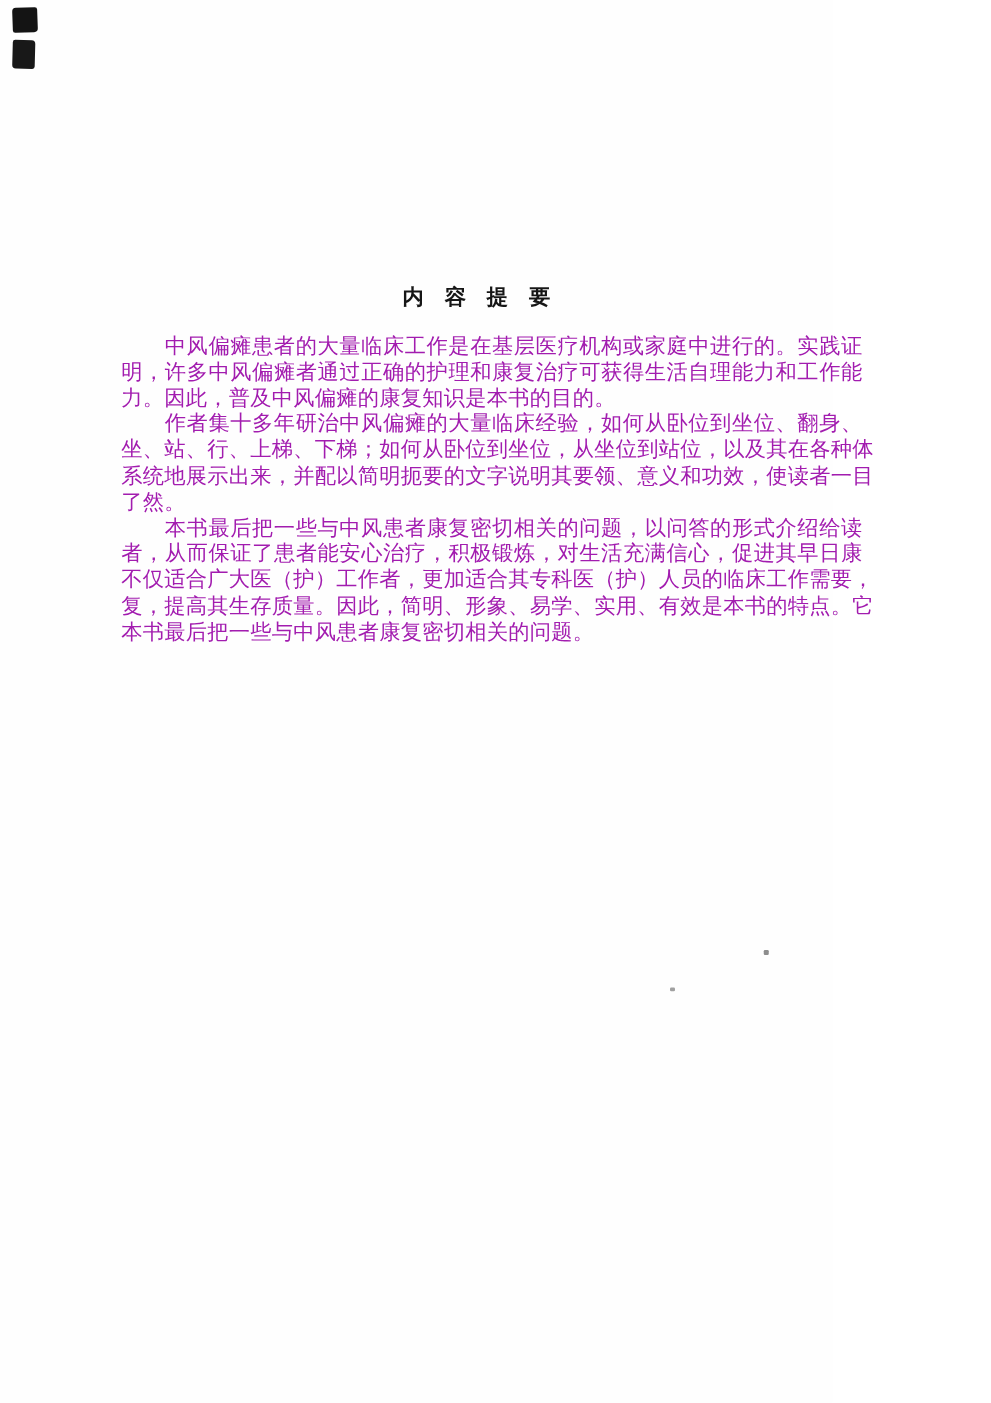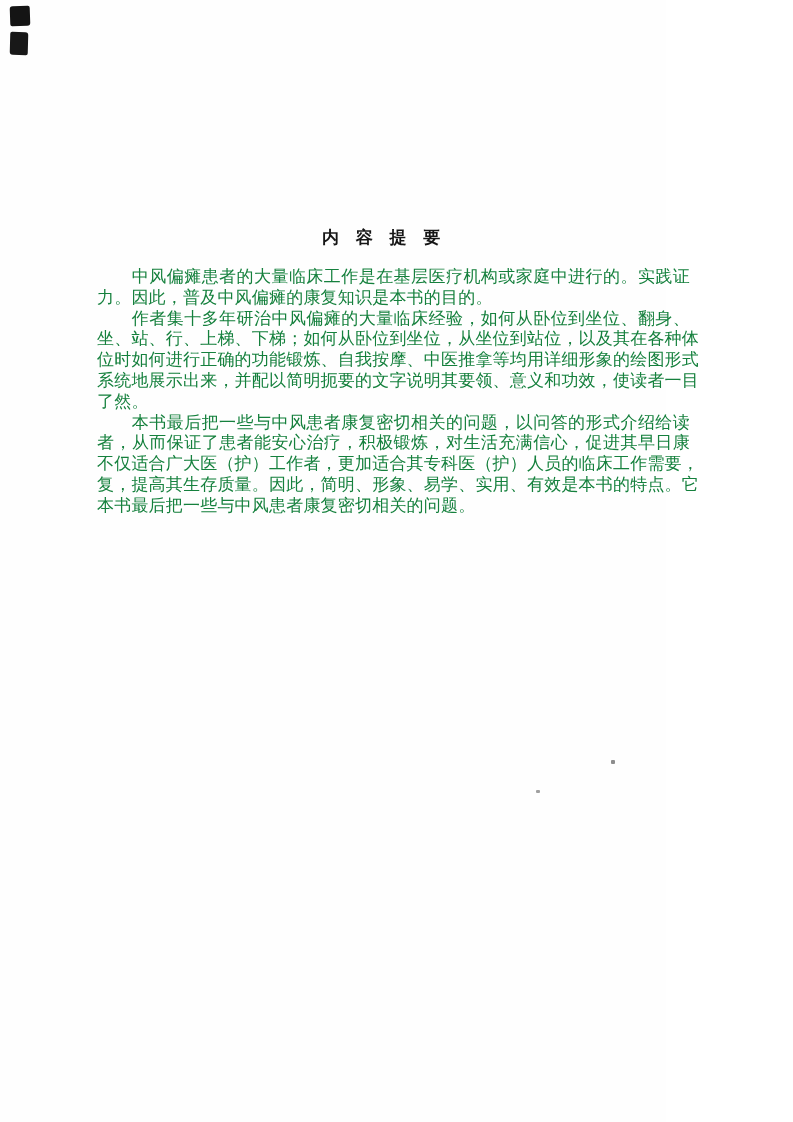--- a/index.html
+++ b/index.html
@@ -60,21 +60,21 @@
     font-weight: bold;
     color: #161616;
     letter-spacing: 6px;
     white-space: nowrap;
   }
   .body-block {
     position: absolute;
     left: 97px;
     top: 267px;
     width: 593px;
-    color: #15803d;
+    color: #a21caf;
   }
   .line {
     font-size: 17px;
     line-height: 20.8px;
     height: 20.8px;
     letter-spacing: 0.2px;
     white-space: nowrap;
     text-align: justify;
     text-align-last: justify;
     overflow: visible;
@@ -94,24 +94,24 @@
 
   <div class="corner-mark-1"></div>
   <div class="corner-mark-2"></div>
   <div class="speck-1"></div>
   <div class="speck-2"></div>
 
   <div class="doc-title">内 容 提 要</div>
 
   <div class="body-block">
     <div class="line indent">中风偏瘫患者的大量临床工作是在基层医疗机构或家庭中进行的。实践证</div>
+    <div class="line">明，许多中风偏瘫者通过正确的护理和康复治疗可获得生活自理能力和工作能</div>
     <div class="line para-end">力。因此，普及中风偏瘫的康复知识是本书的目的。</div>
     <div class="line indent">作者集十多年研治中风偏瘫的大量临床经验，如何从卧位到坐位、翻身、</div>
     <div class="line">坐、站、行、上梯、下梯；如何从卧位到坐位，从坐位到站位，以及其在各种体</div>
-    <div class="line">位时如何进行正确的功能锻炼、自我按摩、中医推拿等均用详细形象的绘图形式</div>
     <div class="line">系统地展示出来，并配以简明扼要的文字说明其要领、意义和功效，使读者一目</div>
     <div class="line para-end">了然。</div>
     <div class="line indent">本书最后把一些与中风患者康复密切相关的问题，以问答的形式介绍给读</div>
     <div class="line">者，从而保证了患者能安心治疗，积极锻炼，对生活充满信心，促进其早日康</div>
     <div class="line">不仅适合广大医（护）工作者，更加适合其专科医（护）人员的临床工作需要，</div>
     <div class="line">复，提高其生存质量。因此，简明、形象、易学、实用、有效是本书的特点。它</div>
     <div class="line para-end">本书最后把一些与中风患者康复密切相关的问题。</div>
   </div>
 
 </div>

